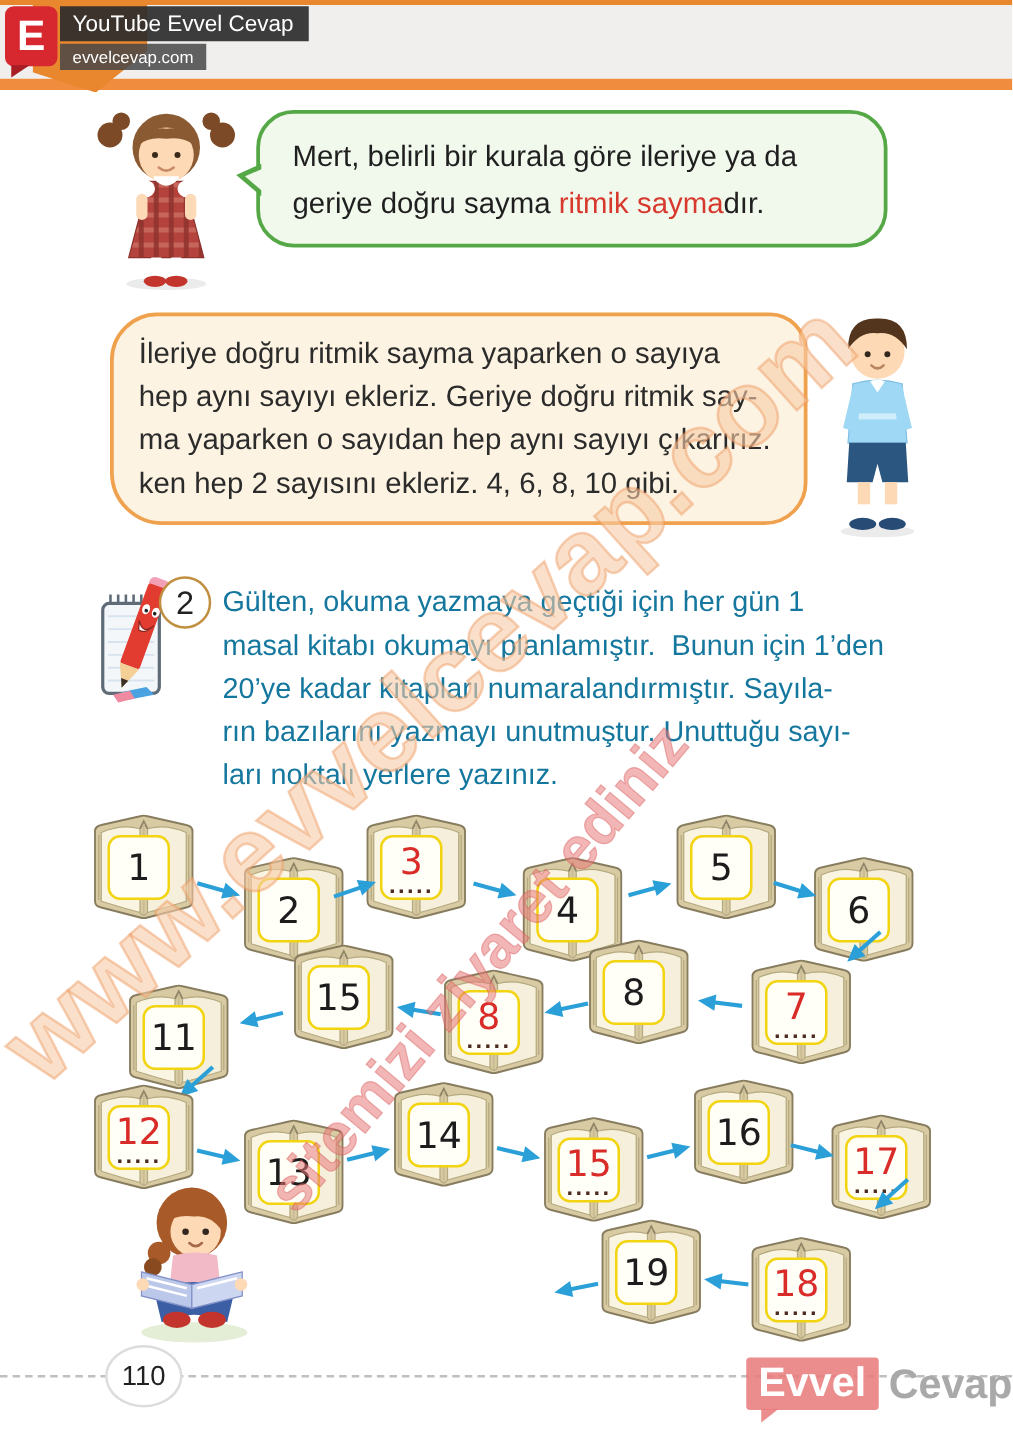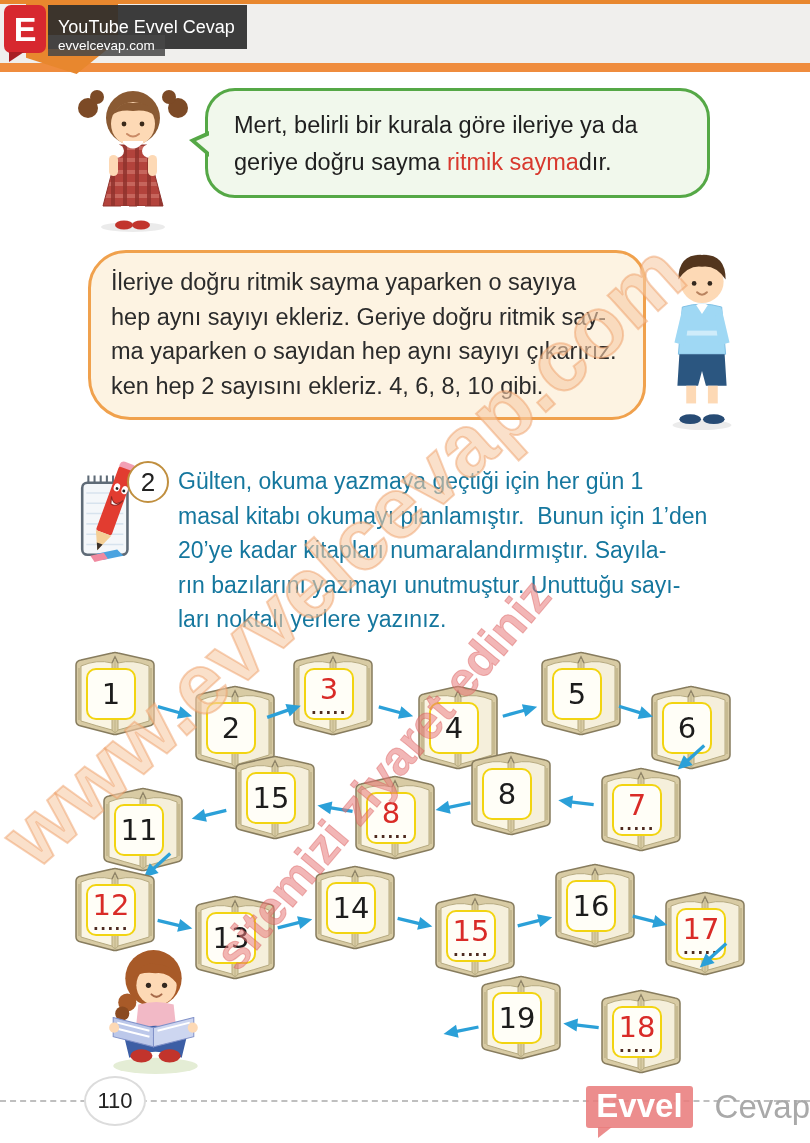--- a/index.html
+++ b/index.html
@@ -9,21 +9,21 @@
   .top-strip{position:absolute;left:0;top:0;width:810px;height:4px;background:#e8872e;}
   .gray-band{position:absolute;left:0;top:4px;width:810px;height:59px;background:#f0efed;}
   .orange-band{position:absolute;left:0;top:63px;width:810px;height:9px;background:#ef8c3e;}
   .e-ribbon{position:absolute;left:26px;top:0;width:92px;height:74px;background:#e8872e;
             clip-path:polygon(0 0,100% 0,100% 55%,55% 100%,0 78%);}
   .e-badge{position:absolute;left:4px;top:5px;width:42px;height:48px;background:#d7282f;
            border-radius:7px;color:#fff;font-weight:bold;font-size:34px;display:flex;
            align-items:center;justify-content:center;z-index:6;}
   .e-tail{position:absolute;left:5px;bottom:-9px;width:0;height:0;
           border-left:15px solid #a81e24;border-bottom:10px solid transparent;}
-  .yt-badge{position:absolute;left:48px;top:5px;height:44px;padding:0 12px 0 10px;
+  .yt-badge{position:absolute;left:48px;top:5px;height:28px;padding:0 12px 0 10px;
             background:rgba(45,45,45,.92);color:#fff;font-size:18px;display:flex;
             align-items:center;z-index:5;}
   .site-badge{position:absolute;left:48px;top:35px;height:21px;padding:0 10px 0 10px;
               background:rgba(70,70,70,.85);color:#fff;font-size:13.5px;display:flex;
               align-items:center;z-index:5;}
   
   .bubble{position:absolute;left:205px;top:88px;width:505px;min-height:110px;background:#f1f8ec;
           border:3.5px solid #55a846;border-radius:30px;padding:16px 12px 14px 26px;box-sizing:border-box;z-index:2;}
   .bubble-tail{position:absolute;left:-19px;top:40px;width:0;height:0;
                border-top:9px solid transparent;border-bottom:17px solid transparent;
@@ -67,21 +67,21 @@
   .dash-line{position:absolute;left:0;top:1100px;width:810px;border-top:2px dashed #bfbfbf;z-index:3;}
   .page-badge{position:absolute;left:84px;top:1076px;width:58px;height:46px;background:#fff;
               border:2px solid #dcdcdc;border-radius:50%;display:flex;align-items:center;
               justify-content:center;font-size:22px;color:#222;z-index:5;}
   .logo{position:absolute;left:0;top:1086px;width:810px;display:flex;justify-content:flex-end;
         align-items:center;z-index:5;}
   .logo-box{position:relative;background:rgba(233,125,125,.88);color:#fff;font-size:33px;
             font-weight:bold;padding:1px 10px 3px 10px;border-radius:3px;}
   .logo-box-tail{position:absolute;left:12px;bottom:-10px;width:0;height:0;
             border-right:14px solid transparent;border-top:11px solid rgba(233,125,125,.88);}
-  .logo-gray{color:#a9a9a9;font-size:33px;font-weight:normal;margin-left:22px;}
+  .logo-gray{color:#a9a9a9;font-size:33px;font-weight:bold;margin-left:8px;}
 </style>
 </head>
 <body>
 
 <div id="page">
 
   <div class="top-strip"></div>
   <div class="gray-band"></div>
   <div class="orange-band"></div>
   <div class="e-ribbon"></div>

